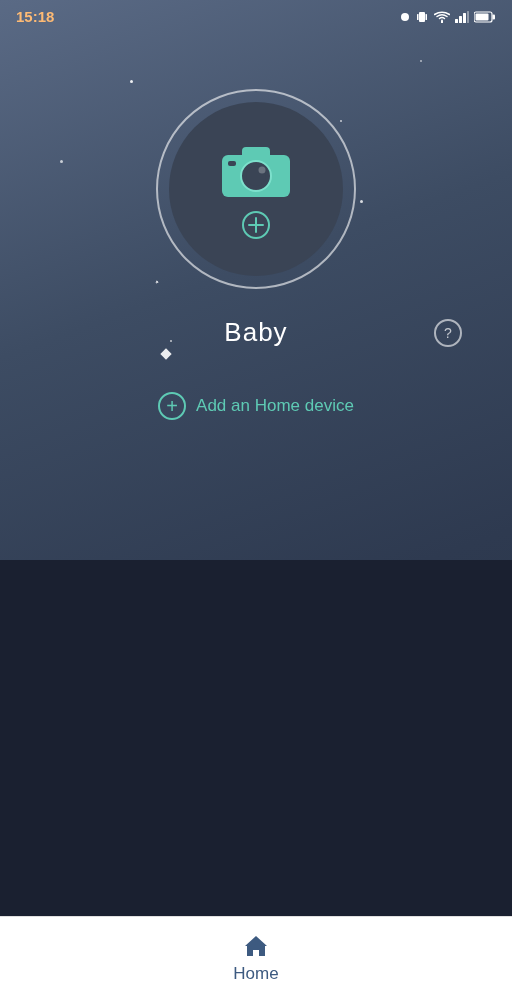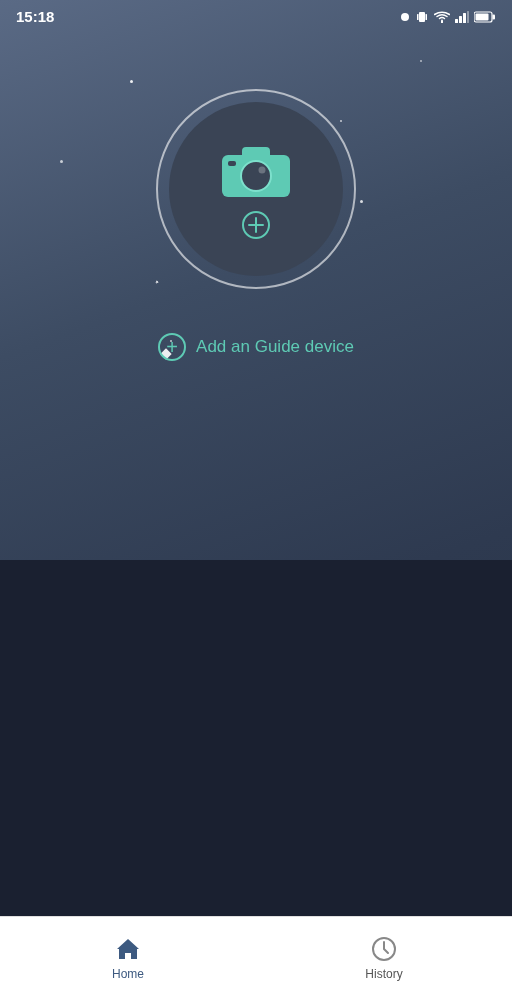--- a/index.html
+++ b/index.html
@@ -39,21 +39,21 @@
     }
 
     
     .status-bar {
       position: relative;
       z-index: 10;
       display: flex;
       justify-content: space-between;
       align-items: center;
       padding: 8px 16px 4px;
-      color: #ffffff;
+      color: #fdba74;
       font-size: 14px;
       font-weight: 600;
       gap: 24px;
     }
 
     .status-time {
       font-weight: 700;
       font-size: 15px;
     }
 
@@ -196,21 +196,21 @@
     .nav-icon {
       width: 28px;
       height: 28px;
       display: flex;
       align-items: center;
       justify-content: center;
       position: relative;
     }
 
     .nav-label {
-      font-size: 12px;
+      font-size: 17px;
       color: #555;
       font-weight: 500;
     }
 
     .nav-item.active .nav-label {
       color: #3d5a80;
     }
 
     .nav-item.active .nav-icon svg path,
     .nav-item.active .nav-icon svg rect,
@@ -305,46 +305,43 @@
       </svg>
 
       <svg width="28" height="28" viewBox="0 0 28 28">
         <circle cx="14" cy="14" r="13" fill="#3a4455" stroke="#5ecab4" stroke-width="2"></circle>
         <rect x="13" y="6" width="2" height="16" rx="1" fill="#5ecab4"></rect>
         <rect x="6" y="13" width="16" height="2" rx="1" fill="#5ecab4"></rect>
       </svg>
     </div>
   </div>
 
+  <div class="baby-row">
+    <span class="baby-name">Baby</span>
+    <div class="help-icon">
+      <span>?</span>
+    </div>
+  </div>
 
   <button class="add-device-btn">
     <div class="add-icon">+</div>
-    <span>Add an Guide device</span>
+    <span>Add an Home device</span>
   </button>
 
 </div>
 
 <div class="lower-section"></div>
 
 <div class="bottom-nav">
 
   <div class="nav-item active">
     <div class="nav-icon">
       <svg width="26" height="24" viewBox="0 0 26 24">
         <polygon points="13,2 2,12 4,12 4,22 10,22 10,16 16,16 16,22 22,22 22,12 24,12" fill="#3d5a80"></polygon>
       </svg>
     </div>
     <span class="nav-label" style="color:#3d5a80;">Home</span>
   </div>
 
-  <div class="nav-item">
-    <div class="nav-icon">
-      <svg width="26" height="26" viewBox="0 0 26 26">
-        <circle cx="13" cy="13" r="11" stroke="#888" stroke-width="2" fill="none"></circle>
-        <polyline points="13,6 13,13 17,17" stroke="#888" stroke-width="2" stroke-linecap="round" stroke-linejoin="round" fill="none"></polyline>
-      </svg>
-    </div>
-    <span class="nav-label">History</span>
-  </div>
 
 
 
 </div>
 
 </body></html>

